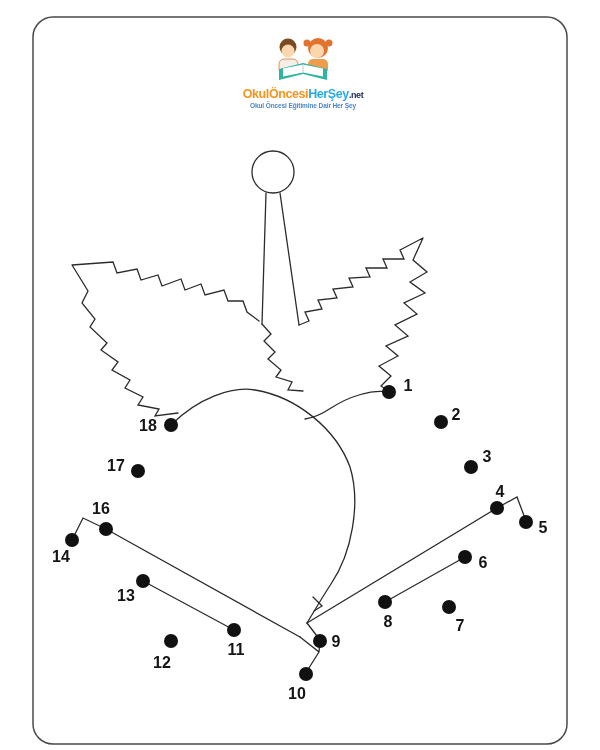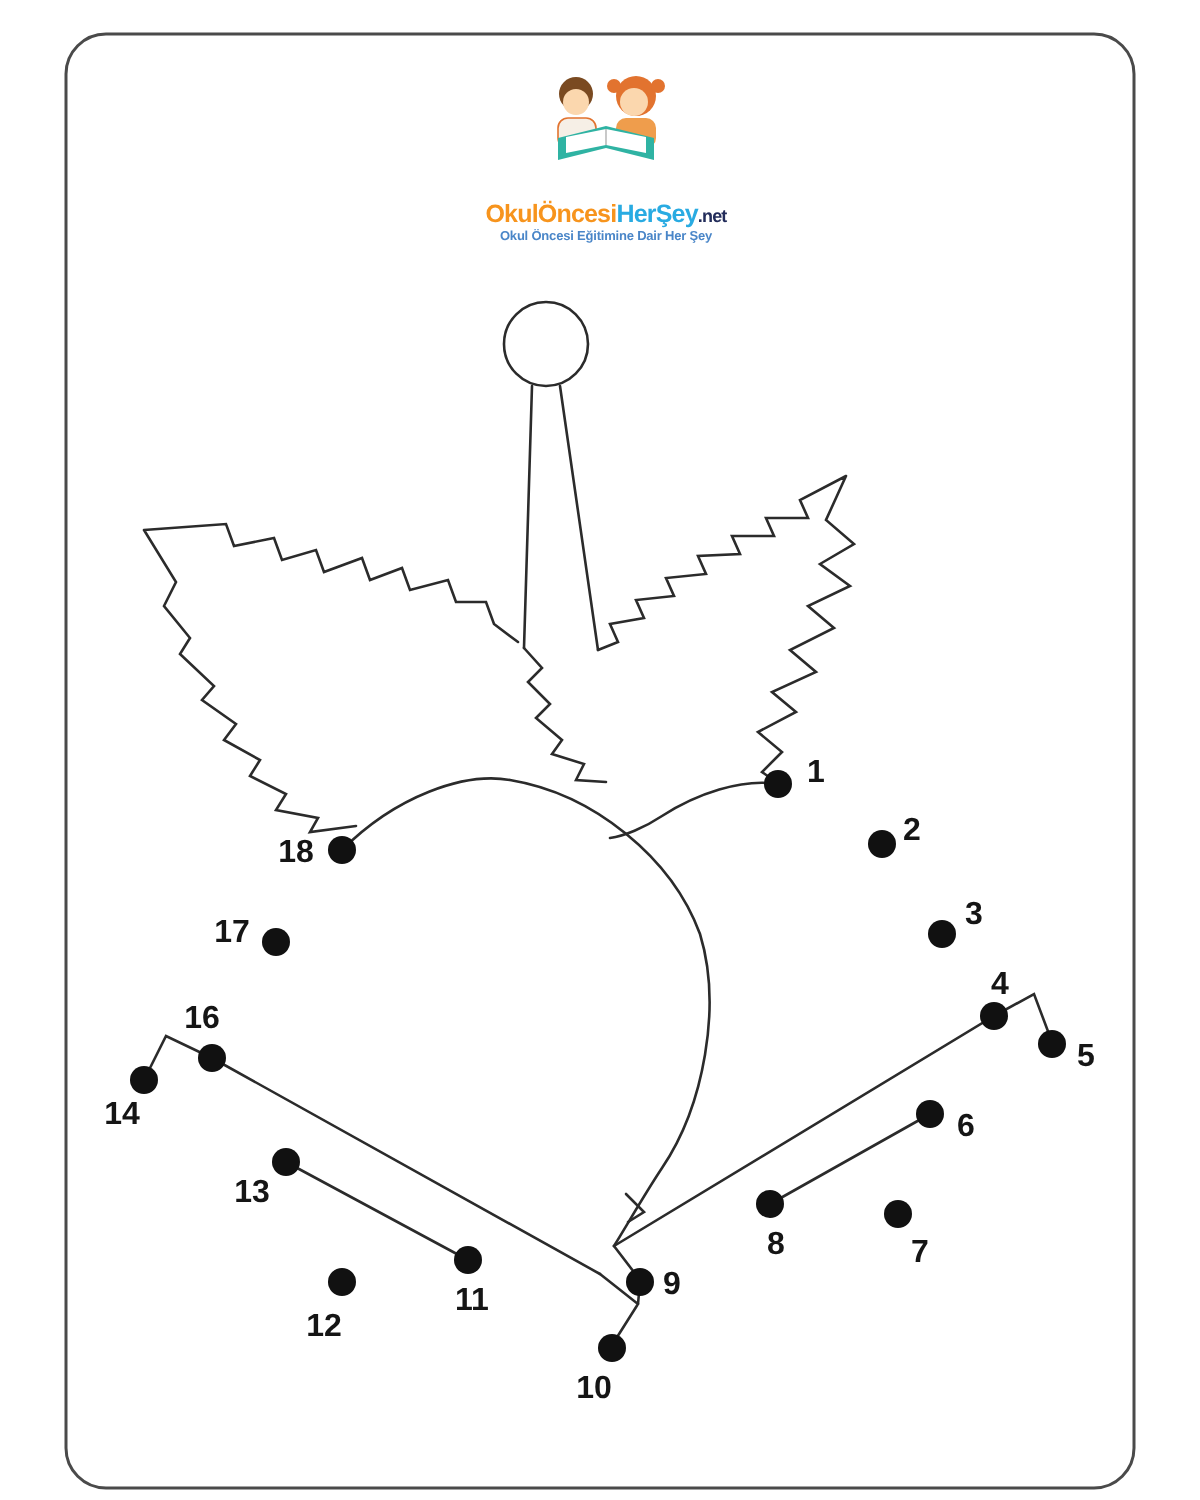--- a/index.html
+++ b/index.html
@@ -6,21 +6,21 @@
   body{width:600px;height:750px;position:relative;overflow:hidden;
        font-family:"Liberation Sans",sans-serif;}
   #canvas{position:absolute;left:0;top:0;}
   .art{stroke:#2b2b2b;stroke-width:1.3;fill:none;stroke-linejoin:miter;stroke-linecap:round;}
   .frame{stroke:#4a4a4a;stroke-width:1.5;fill:none;}
   .dot-label{font-family:"Liberation Sans",sans-serif;font-weight:bold;font-size:16px;
              fill:#151515;text-anchor:middle;}
   .logo{position:absolute;top:36px;left:303px;transform:translateX(-50%);
         width:200px;text-align:center;line-height:1;}
   .logo-kids{display:block;margin:0 auto;}
-  .logo-title{white-space:nowrap;font-weight:bold;font-size:12.5px;letter-spacing:-0.4px;margin-top:19px;}
+  .logo-title{white-space:nowrap;font-weight:bold;font-size:12.5px;letter-spacing:-0.4px;margin-top:6px;}
   .logo-title .p1{color:#F7941D;}
   .logo-title .p2{color:#29ABE2;}
   .logo-title .p3{color:#222C5A;font-size:9px;}
   .logo-tagline{font-size:6.5px;color:#4A86C8;margin-top:2px;letter-spacing:-0.1px;font-weight:bold;}
 </style>
 </head>
 <body>
 
 <svg id="canvas" width="600" height="750" viewBox="0 0 600 750">
 

